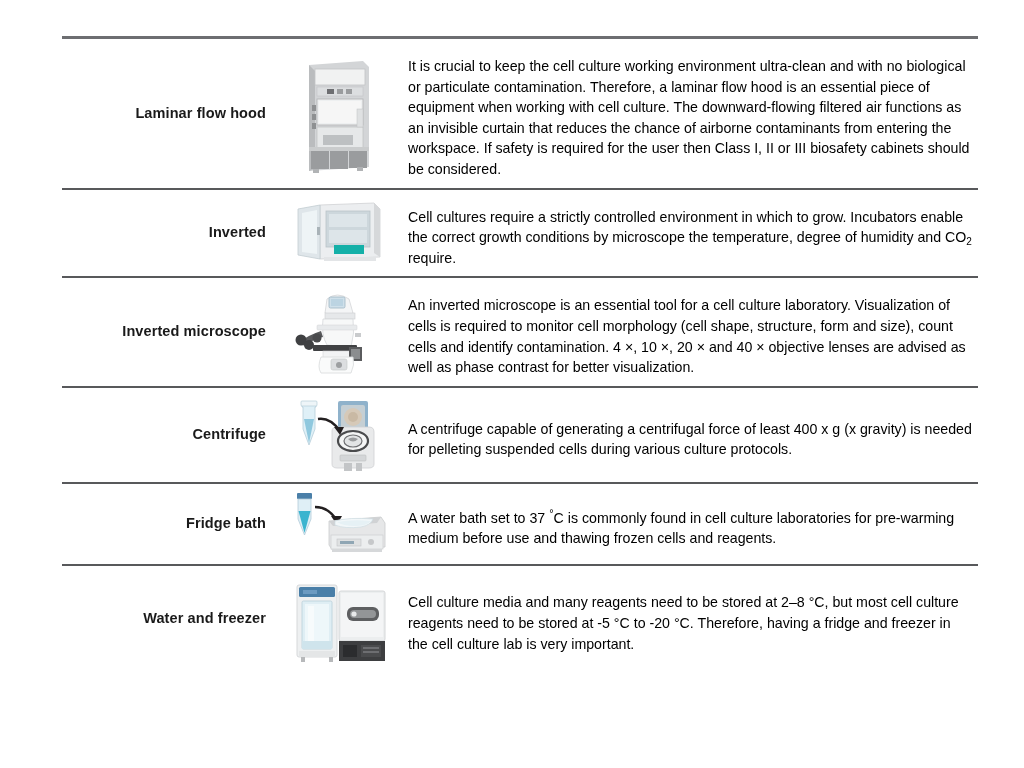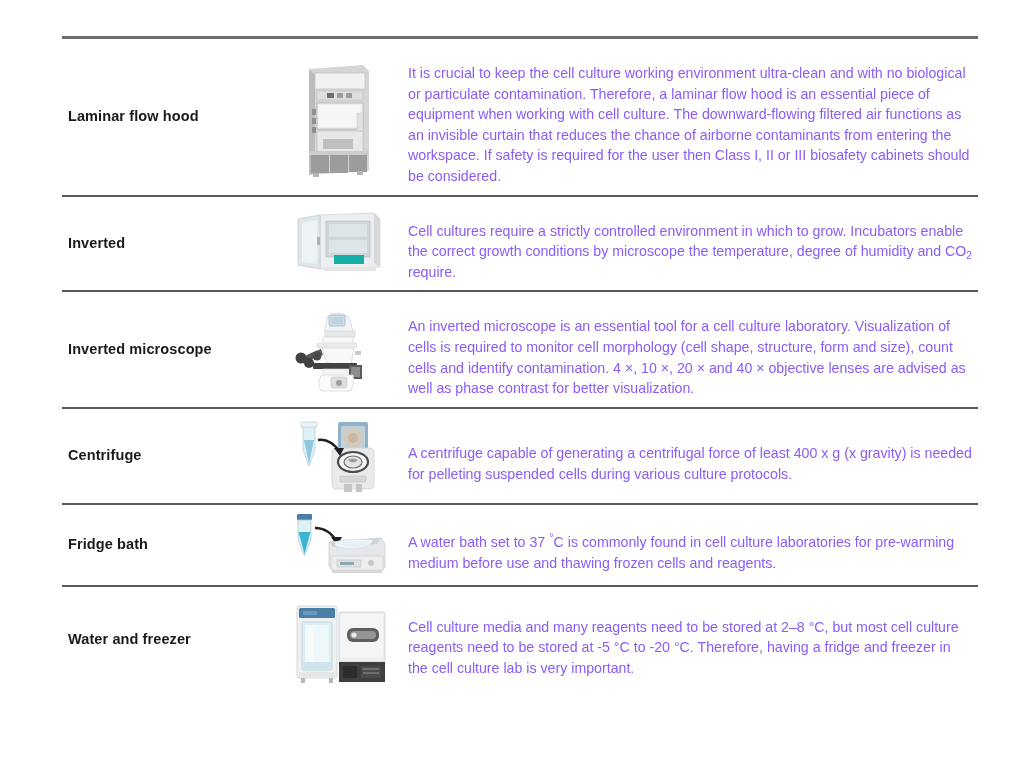--- a/index.html
+++ b/index.html
@@ -50,28 +50,28 @@
   .col-desc {
     width: 576px;
     vertical-align: middle;
   }
   .name-label {
     font-size: 14.5px;
     font-weight: bold;
     line-height: 1.35;
     color: #1a1a1a;
     letter-spacing: 0.1px;
-    text-align: left;
+    text-align: right;
     padding: 0 6px;
   }
   .desc-text {
     font-size: 14.2px;
     line-height: 1.45;
-    color: #8b5cf6;
-    padding: 24px 4px 8px 6px;
+    color: #000000;
+    padding: 17px 4px 8px 6px;
     text-align: left;
   }
   .desc-text sub {
     font-size: 10px;
     vertical-align: baseline;
     position: relative;
     top: 3px;
   }
   .deg {
     font-size: 11px;

